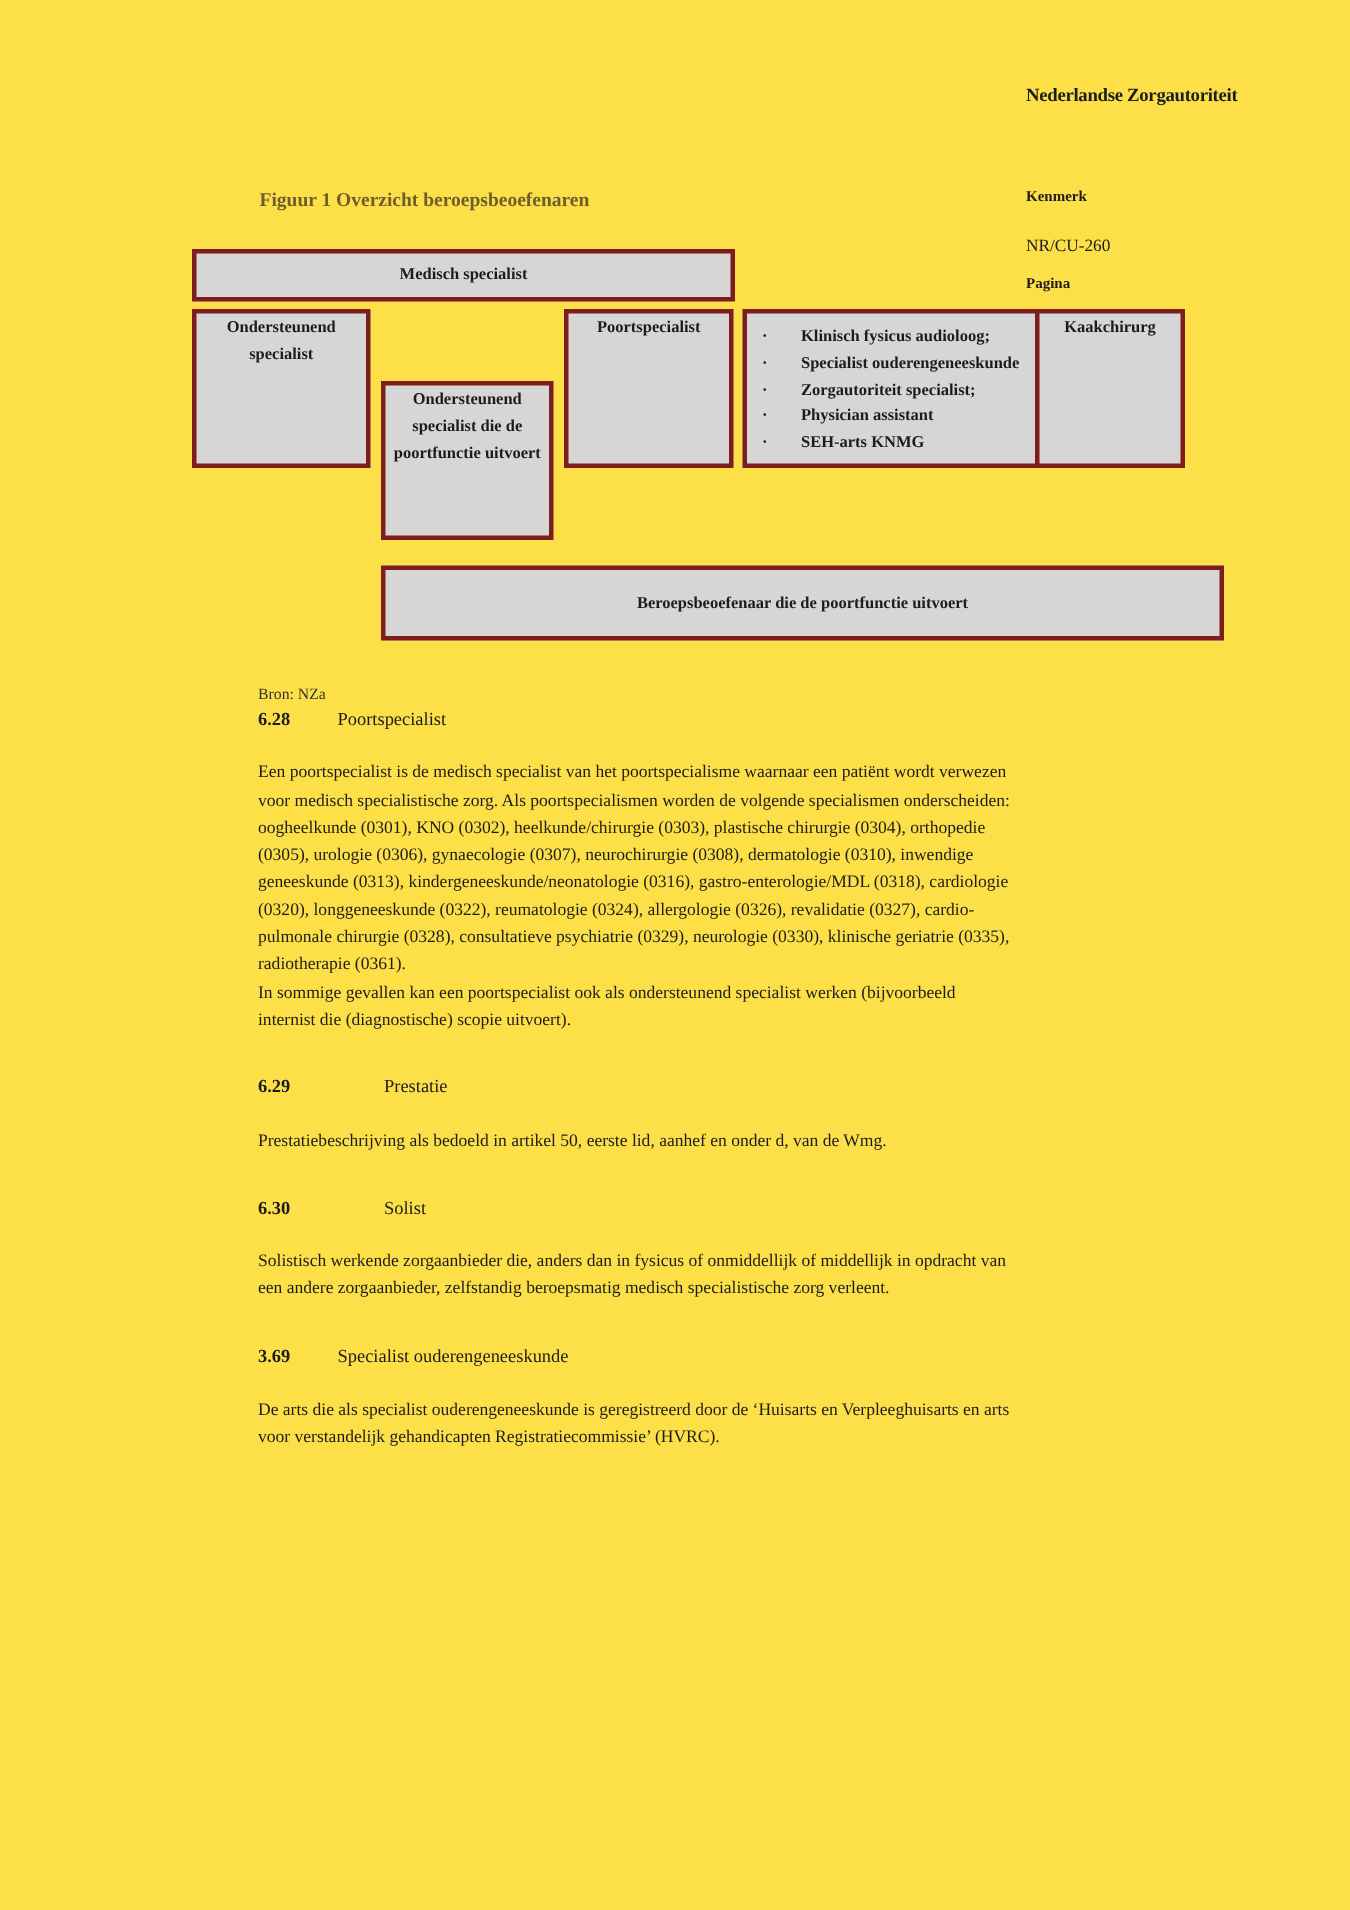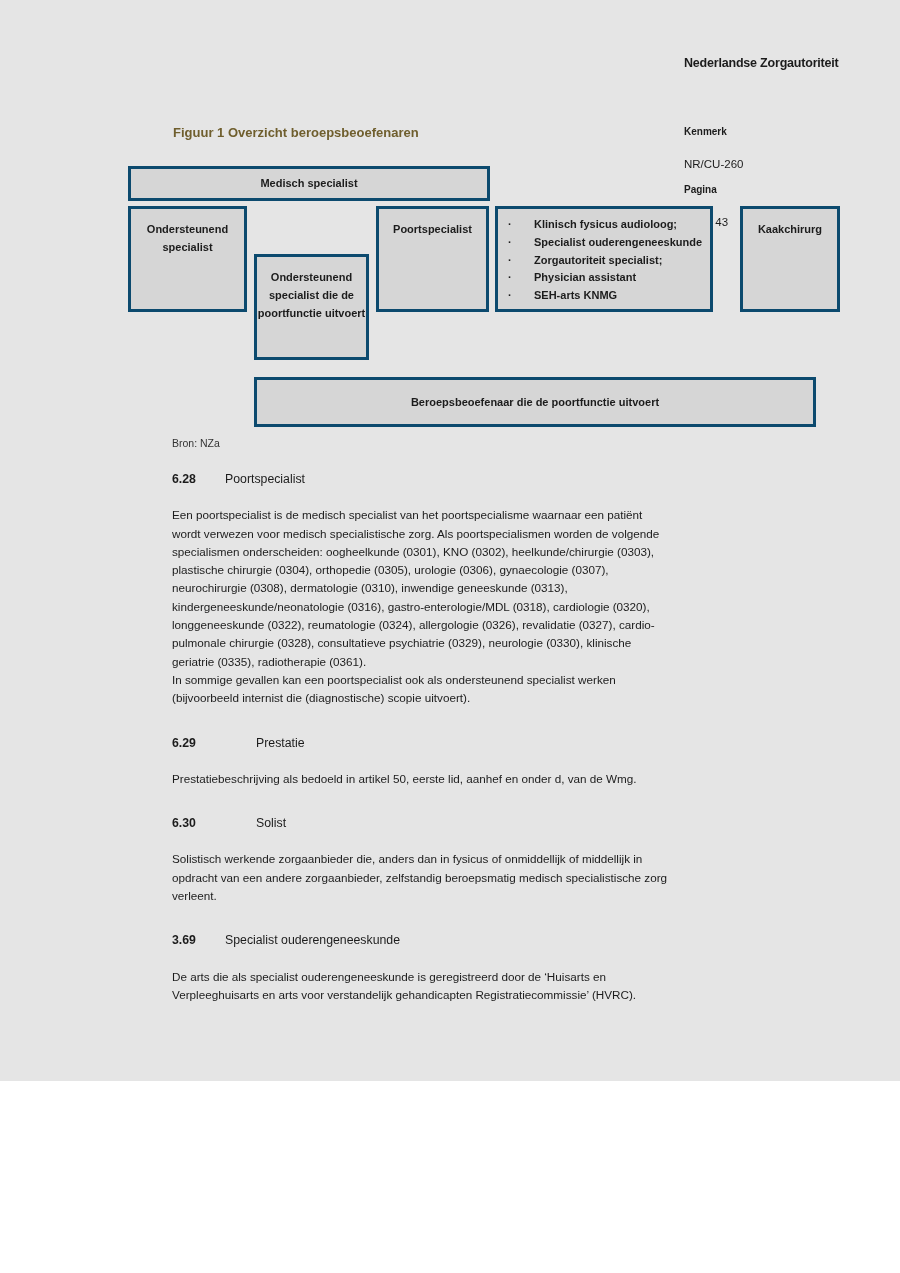--- a/index.html
+++ b/index.html
@@ -1,20 +1,20 @@
 <!DOCTYPE html>
 <html><head>
 <meta charset="utf-8">
 <style>
   html,body{margin:0;padding:0;background:#ffffff;}
   .page{
     position:relative;
-    width:900px;height:1081px;
-    background:#e5e5e5;
-    font-family:Liberation Sans, sans-serif;
+    width:900px;height:1273px;
+    background:#fde047;
+    font-family:Liberation Serif, serif;
     color:#1c1c1c;
     overflow:hidden;
   }
   
   .brand{
     position:absolute;left:684px;top:56px;
     font-size:12.5px;font-weight:bold;letter-spacing:-0.2px;
   }
   .meta{position:absolute;left:684px;top:110px;}
   .meta-label{font-size:10px;font-weight:bold;margin-top:14px;}
@@ -22,39 +22,39 @@
   .meta-value{font-size:11.5px;margin-top:21px;}
   
   .figure-title{
     position:absolute;left:173px;top:125px;
     font-size:13px;font-weight:bold;color:#6f5e2d;
   }
   
   .diagram{position:absolute;left:128px;top:166px;width:692px;height:262px;}
   .box{
     position:absolute;box-sizing:border-box;
-    background:#d6d6d6;border:3px solid #0c4a6e;
+    background:#d6d6d6;border:3px solid #7f1d1d;
     font-size:11px;font-weight:bold;text-align:center;
     line-height:1.64;
   }
   .box.center{display:flex;align-items:center;justify-content:center;}
-  .box.toppad{padding-top:11px;}
+  .box.toppad{}
   .b-medisch{left:0;top:0;width:362px;height:35px;}
   .b-onderst{left:0;top:40px;width:119px;height:106px;}
   .b-onderst-poort{left:126px;top:40px;width:115px;height:106px;margin-top:48px;}
   .b-poortspec{left:248px;top:40px;width:113px;height:106px;}
   .b-lijst{left:367px;top:40px;width:218px;height:106px;text-align:left;padding:7px 4px 0 8px;}
-  .b-kaak{left:612px;top:40px;width:100px;height:106px;}
+  .b-kaak{left:562px;top:40px;width:100px;height:106px;}
   .b-medisch-poort{left:126px;top:152px;width:235px;height:53px;}
   .b-beroeps{left:126px;top:211px;width:562px;height:50px;}
   .blist{list-style:none;margin:0;padding:0;}
   .blist li{display:flex;line-height:1.62;}
   .bullet{flex:0 0 26px;text-align:left;padding-left:2px;font-size:11px;}
   .btxt{flex:1;}
-  .source{position:absolute;left:172px;top:437px;font-size:10.5px;color:#333;}
+  .source{position:absolute;left:172px;top:458px;font-size:10.5px;color:#333;}
   
   .body-text{position:absolute;left:172px;top:470px;width:502px;font-size:11.7px;line-height:18.3px;}
   .sec-head{display:flex;font-size:12.3px;margin:26px 0 18px 0;}
   .section:first-child .sec-head{margin-top:0;}
   .sec-num{font-weight:bold;flex:0 0 53px;}
   .sec-num.wide{flex:0 0 84px;}
   .para{margin:0;}
 </style>
 </head>
 <body>

